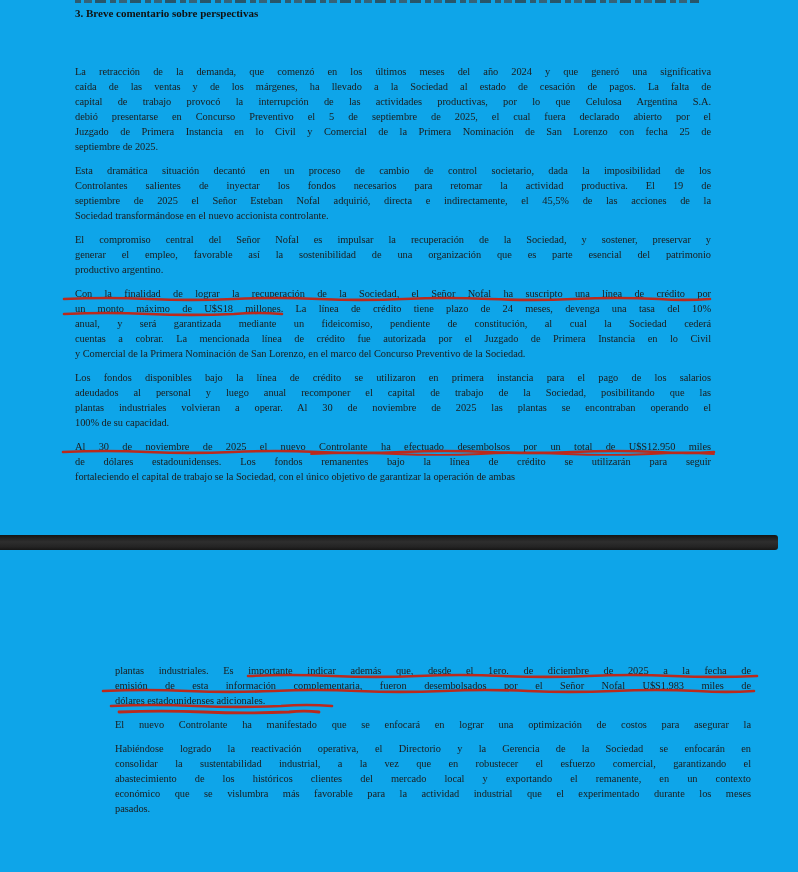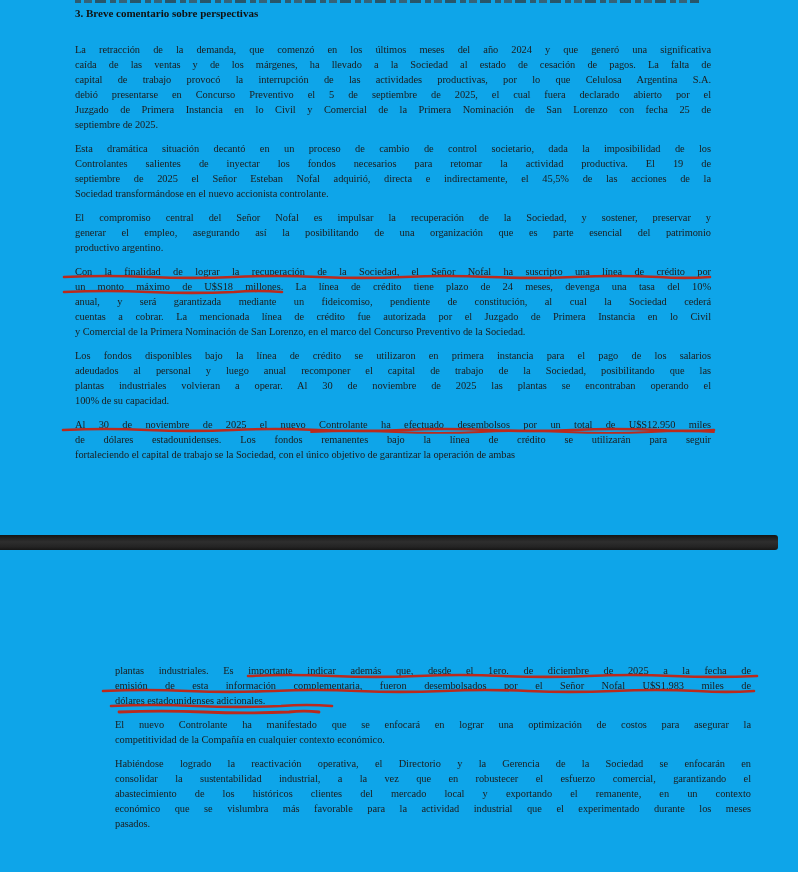--- a/index.html
+++ b/index.html
@@ -20,21 +20,21 @@
       #474747 9px 17px, transparent 17px 20px,
       #333333 20px 31px, transparent 31px 35px);
     opacity:.7;
   }
   .section-title{
     position:absolute;left:75px;top:7px;
     font-size:11px;font-weight:bold;color:#111111;
     letter-spacing:0;
   }
   .textcol{position:absolute;left:75px;width:636px;}
-  #page1-col{top:42px;}
+  #page1-col{top:64px;}
   #page2-col{top:663px;margin-left:40px;}
   .para{margin:0 0 9px 0;}
   .para:last-child{margin-bottom:0;}
   .line{
     position:relative;
     height:15px;line-height:15px;
     text-align:justify;
     -moz-text-align-last:justify;
     text-align-last:justify;
     white-space:normal;
@@ -75,21 +75,21 @@
         <div class="line last">septiembre de 2025.</div>
       </div>
       <div class="para">
         <div class="line">Esta dramática situación decantó en un proceso de cambio de control societario, dada la imposibilidad de los</div>
         <div class="line">Controlantes salientes de inyectar los fondos necesarios para retomar la actividad productiva. El 19 de</div>
         <div class="line">septiembre de 2025 el Señor Esteban Nofal adquirió, directa e indirectamente, el 45,5% de las acciones de la</div>
         <div class="line last">Sociedad transformándose en el nuevo accionista controlante.</div>
       </div>
       <div class="para">
         <div class="line">El compromiso central del Señor Nofal es impulsar la recuperación de la Sociedad, y sostener, preservar y</div>
-        <div class="line">generar el empleo, asegurando así la posibilitando de una organización que es parte esencial del patrimonio</div>
+        <div class="line">generar el empleo, favorable así la sostenibilidad de una organización que es parte esencial del patrimonio</div>
         <div class="line last">productivo argentino.</div>
       </div>
       <div class="para">
         <div class="line">Con la finalidad de lograr la recuperación de la Sociedad, el Señor Nofal ha suscripto una línea de crédito por<svg class="redline" width="648" height="8" style="left: -12px; top: 9px;">
             <path d="M1,4 Q43.5,2.1 86,4 Q128.5,5.7 171,4 Q213.5,2.1 256,4 Q298.5,5.7 341,4 Q383.5,2.1 426,4 Q468.5,5.7 511,4 Q553.5,2.1 596,4 Q621.5,5.7 647,4" fill="none" stroke="#bb2a1d" stroke-width="2.6" stroke-linecap="round"></path>
           </svg></div>
         <div class="line">un monto máximo de U$S18 millones. La línea de crédito tiene plazo de 24 meses, devenga una tasa del 10%<svg class="redline" width="220" height="8" style="left: -12px; top: 9px;">
             <path d="M1,4 Q43.5,2.1 86,4 Q128.5,5.7 171,4 Q195,2.1 219,4" fill="none" stroke="#bb2a1d" stroke-width="2.6" stroke-linecap="round"></path>
           </svg></div>
         <div class="line">anual, y será garantizada mediante un fideicomiso, pendiente de constitución, al cual la Sociedad cederá</div>
@@ -124,21 +124,20 @@
             <path d="M1,4 Q43.5,2.1 86,4 Q128.5,5.7 171,4 Q213.5,2.1 256,4 Q298.5,5.7 341,4 Q383.5,2.1 426,4 Q468.5,5.7 511,4 Q553.5,2.1 596,4 Q624,5.7 652,4" fill="none" stroke="#bb2a1d" stroke-width="2.6" stroke-linecap="round"></path>
           </svg></div>
         <div class="line last">dólares estadounidenses adicionales.<svg class="redline" width="223" height="8" style="left: -5px; top: 9px;">
             <path d="M1,4 Q43.5,2.1 86,4 Q128.5,5.7 171,4 Q196.5,2.1 222,4" fill="none" stroke="#bb2a1d" stroke-width="2.6" stroke-linecap="round"></path>
           </svg><svg class="redline" width="202" height="8" style="left: 3px; top: 15px;">
             <path d="M1,4 Q43.5,2.1 86,4 Q128.5,5.7 171,4 Q186,2.1 201,4" fill="none" stroke="#bb2a1d" stroke-width="2.8" stroke-linecap="round"></path>
           </svg></div>
       </div>
       <div class="para">
         <div class="line">El nuevo Controlante ha manifestado que se enfocará en lograr una optimización de costos para asegurar la</div>
-        <div class="line last">competitividad de la Compañía en cualquier contexto económico.</div>
       </div>
       <div class="para">
         <div class="line">Habiéndose logrado la reactivación operativa, el Directorio y la Gerencia de la Sociedad se enfocarán en</div>
         <div class="line">consolidar la sustentabilidad industrial, a la vez que en robustecer el esfuerzo comercial, garantizando el</div>
         <div class="line">abastecimiento de los históricos clientes del mercado local y exportando el remanente, en un contexto</div>
         <div class="line">económico que se vislumbra más favorable para la actividad industrial que el experimentado durante los meses</div>
         <div class="line last">pasados.</div>
       </div>
     </div>
 

